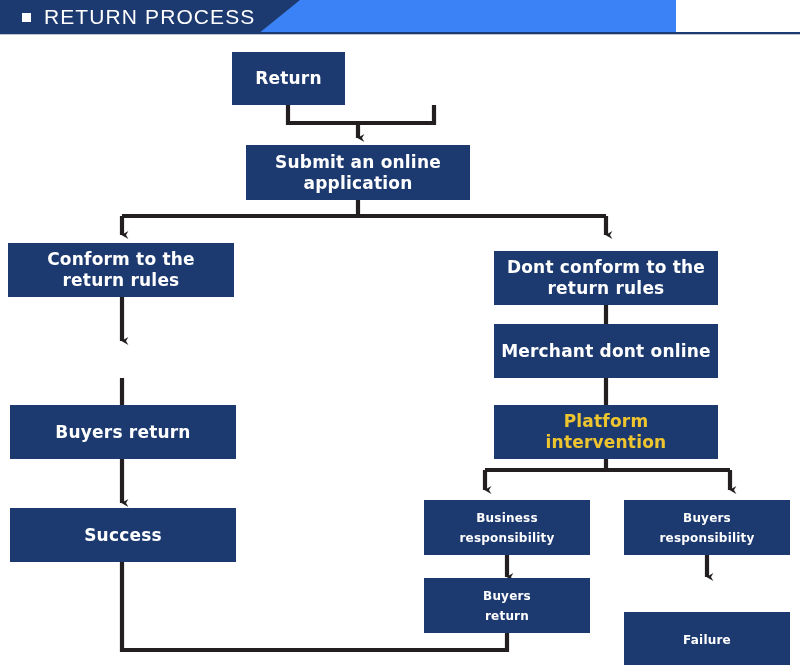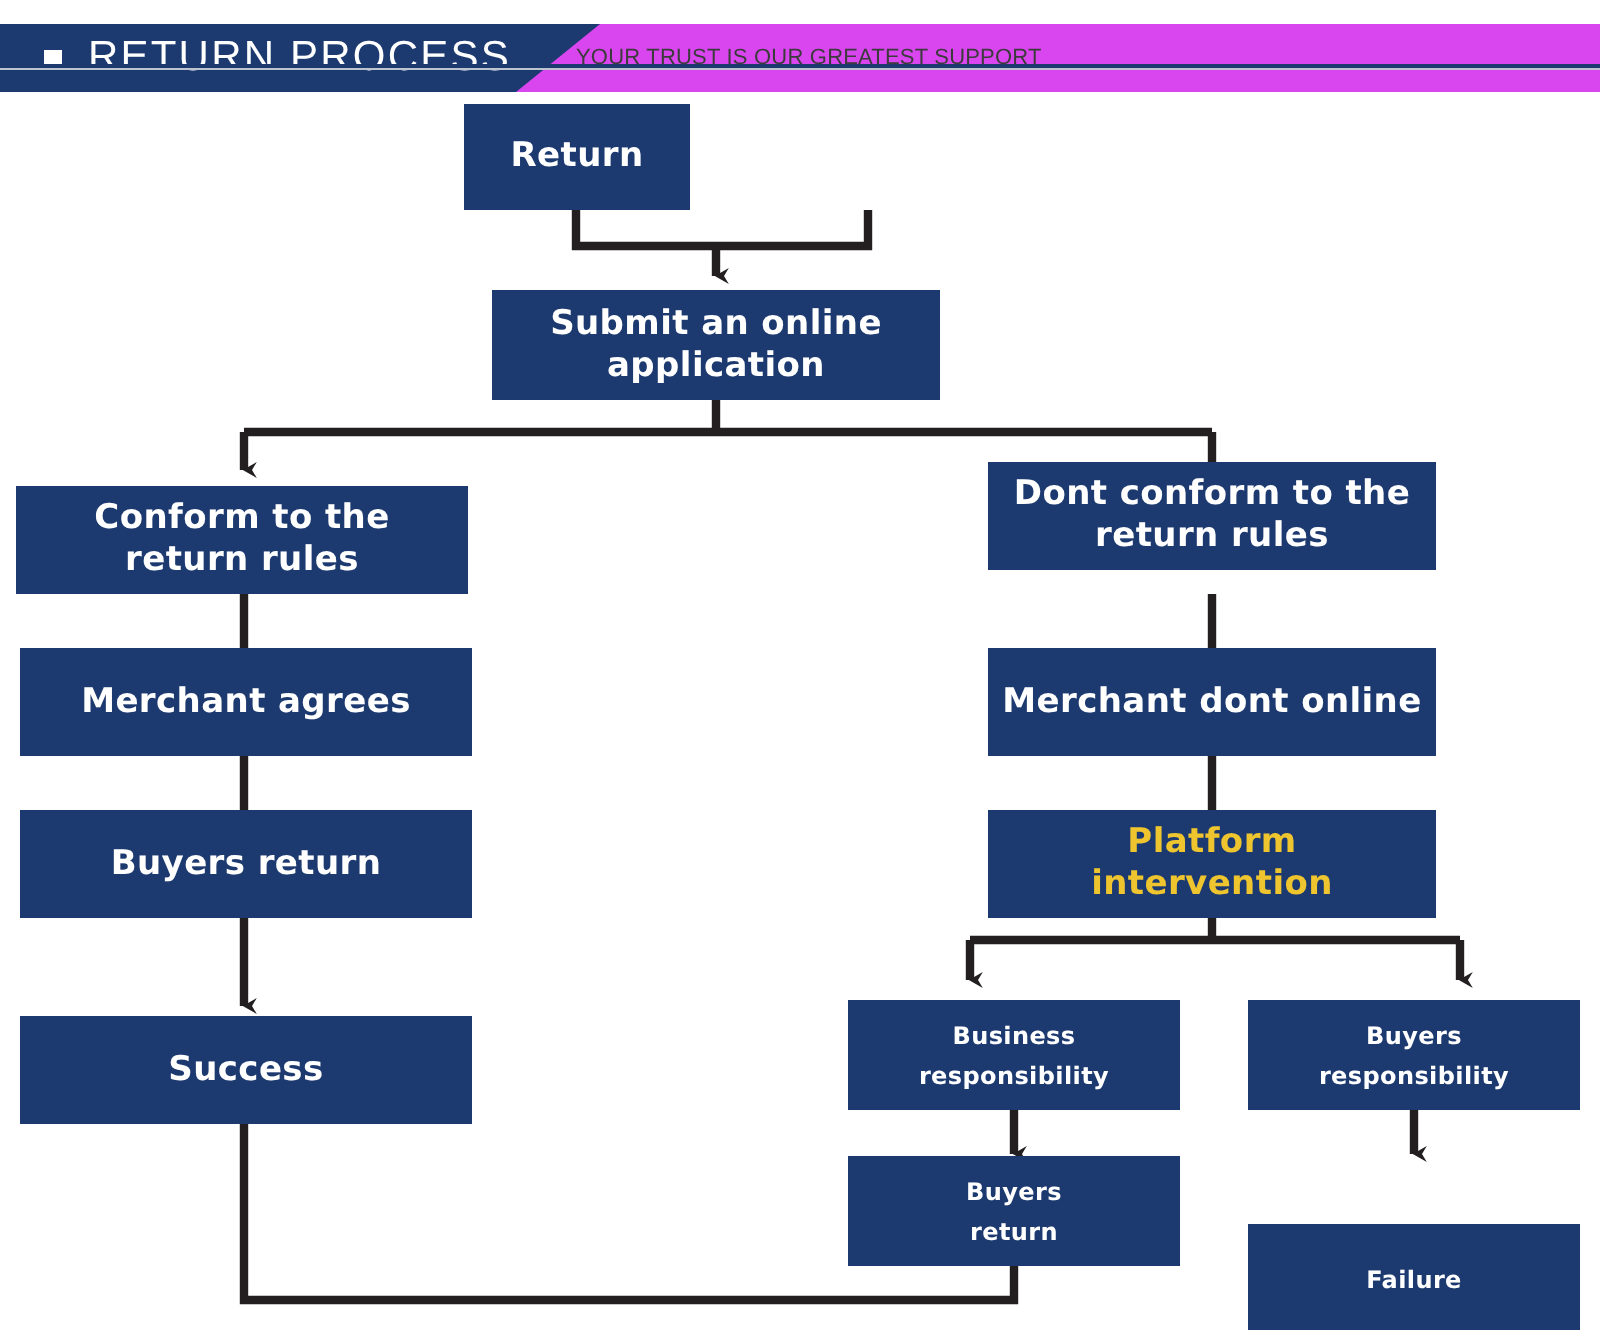--- a/index.html
+++ b/index.html
@@ -5,22 +5,22 @@
   html,body{margin:0;padding:0;}
   body{
     width:800px;height:665px;
     background:#ffffff;
     font-family:"DejaVu Sans", sans-serif;
     overflow:hidden;
     position:relative;
   }
   
   #header{
-    position:absolute;left:0;top:12px;width:800px;height:34px;
-    background:#d946ef;
+    position:absolute;left:0;top:0;width:676px;height:34px;
+    background:#3b82f6;
     overflow:hidden;
   }
   #header-shape{
     position:absolute;left:0;top:0;width:300px;height:34px;
     background:#1d3a70;
     clip-path:polygon(0 0, 300px 0, 258px 34px, 0 34px);
   }
   #header-bullet{
     position:absolute;left:22px;top:13px;width:9px;height:9px;
     background:#ffffff;
@@ -76,21 +76,20 @@
   .node.accent{ color:#eec52e; }
   .node.sm{ font-size:12px; line-height:20px; }
 </style>
 </head>
 <body>
 
 <div id="header">
   <div id="header-shape"></div>
   <div id="header-bullet"></div>
   <div id="header-title">RETURN PROCESS</div>
-  <div id="header-sub">YOUR TRUST IS OUR GREATEST SUPPORT</div>
 </div>
 <div id="header-underline"></div>
 <div id="header-rule"></div>
 
 <div id="canvas">
 
   <svg id="wires" viewBox="0 0 800 630">
     <defs>
       <marker id="ah" markerWidth="9" markerHeight="9" refX="4.4" refY="7.6" orient="auto" markerUnits="userSpaceOnUse">
         <path d="M0.4,1.2 L4.4,8.2 L8.4,1.2 L4.4,3.6 Z" fill="#231f20"></path>
@@ -130,27 +129,26 @@
 
   <div class="node" style="left:232px;top:17px;width:113px;height:53px;">Return</div>
 
 
   <div class="node" style="left:246px;top:110px;width:224px;height:55px;">Submit an online
 application</div>
 
   <div class="node" style="left:8px;top:208px;width:226px;height:54px;">Conform to the
 return rules</div>
 
-  <div class="node" style="left:10px;top:289px;width:226px;height:54px;">Merchant agrees</div>
 
   <div class="node" style="left:10px;top:370px;width:226px;height:54px;">Buyers return</div>
 
   <div class="node" style="left:10px;top:451px;width:226px;height:54px;margin-top:22px;">Success</div>
 
-  <div class="node" style="left:494px;top:196px;width:224px;height:54px;">Dont conform to the
+  <div class="node" style="left:494px;top:216px;width:224px;height:54px;">Dont conform to the
 return rules</div>
 
   <div class="node" style="left:494px;top:289px;width:224px;height:54px;">Merchant dont online</div>
 
   <div class="node accent" style="left:494px;top:370px;width:224px;height:54px;">Platform
 intervention</div>
 
   <div class="node sm" style="left:424px;top:465px;width:166px;height:55px;">Business
 responsibility</div>
 

